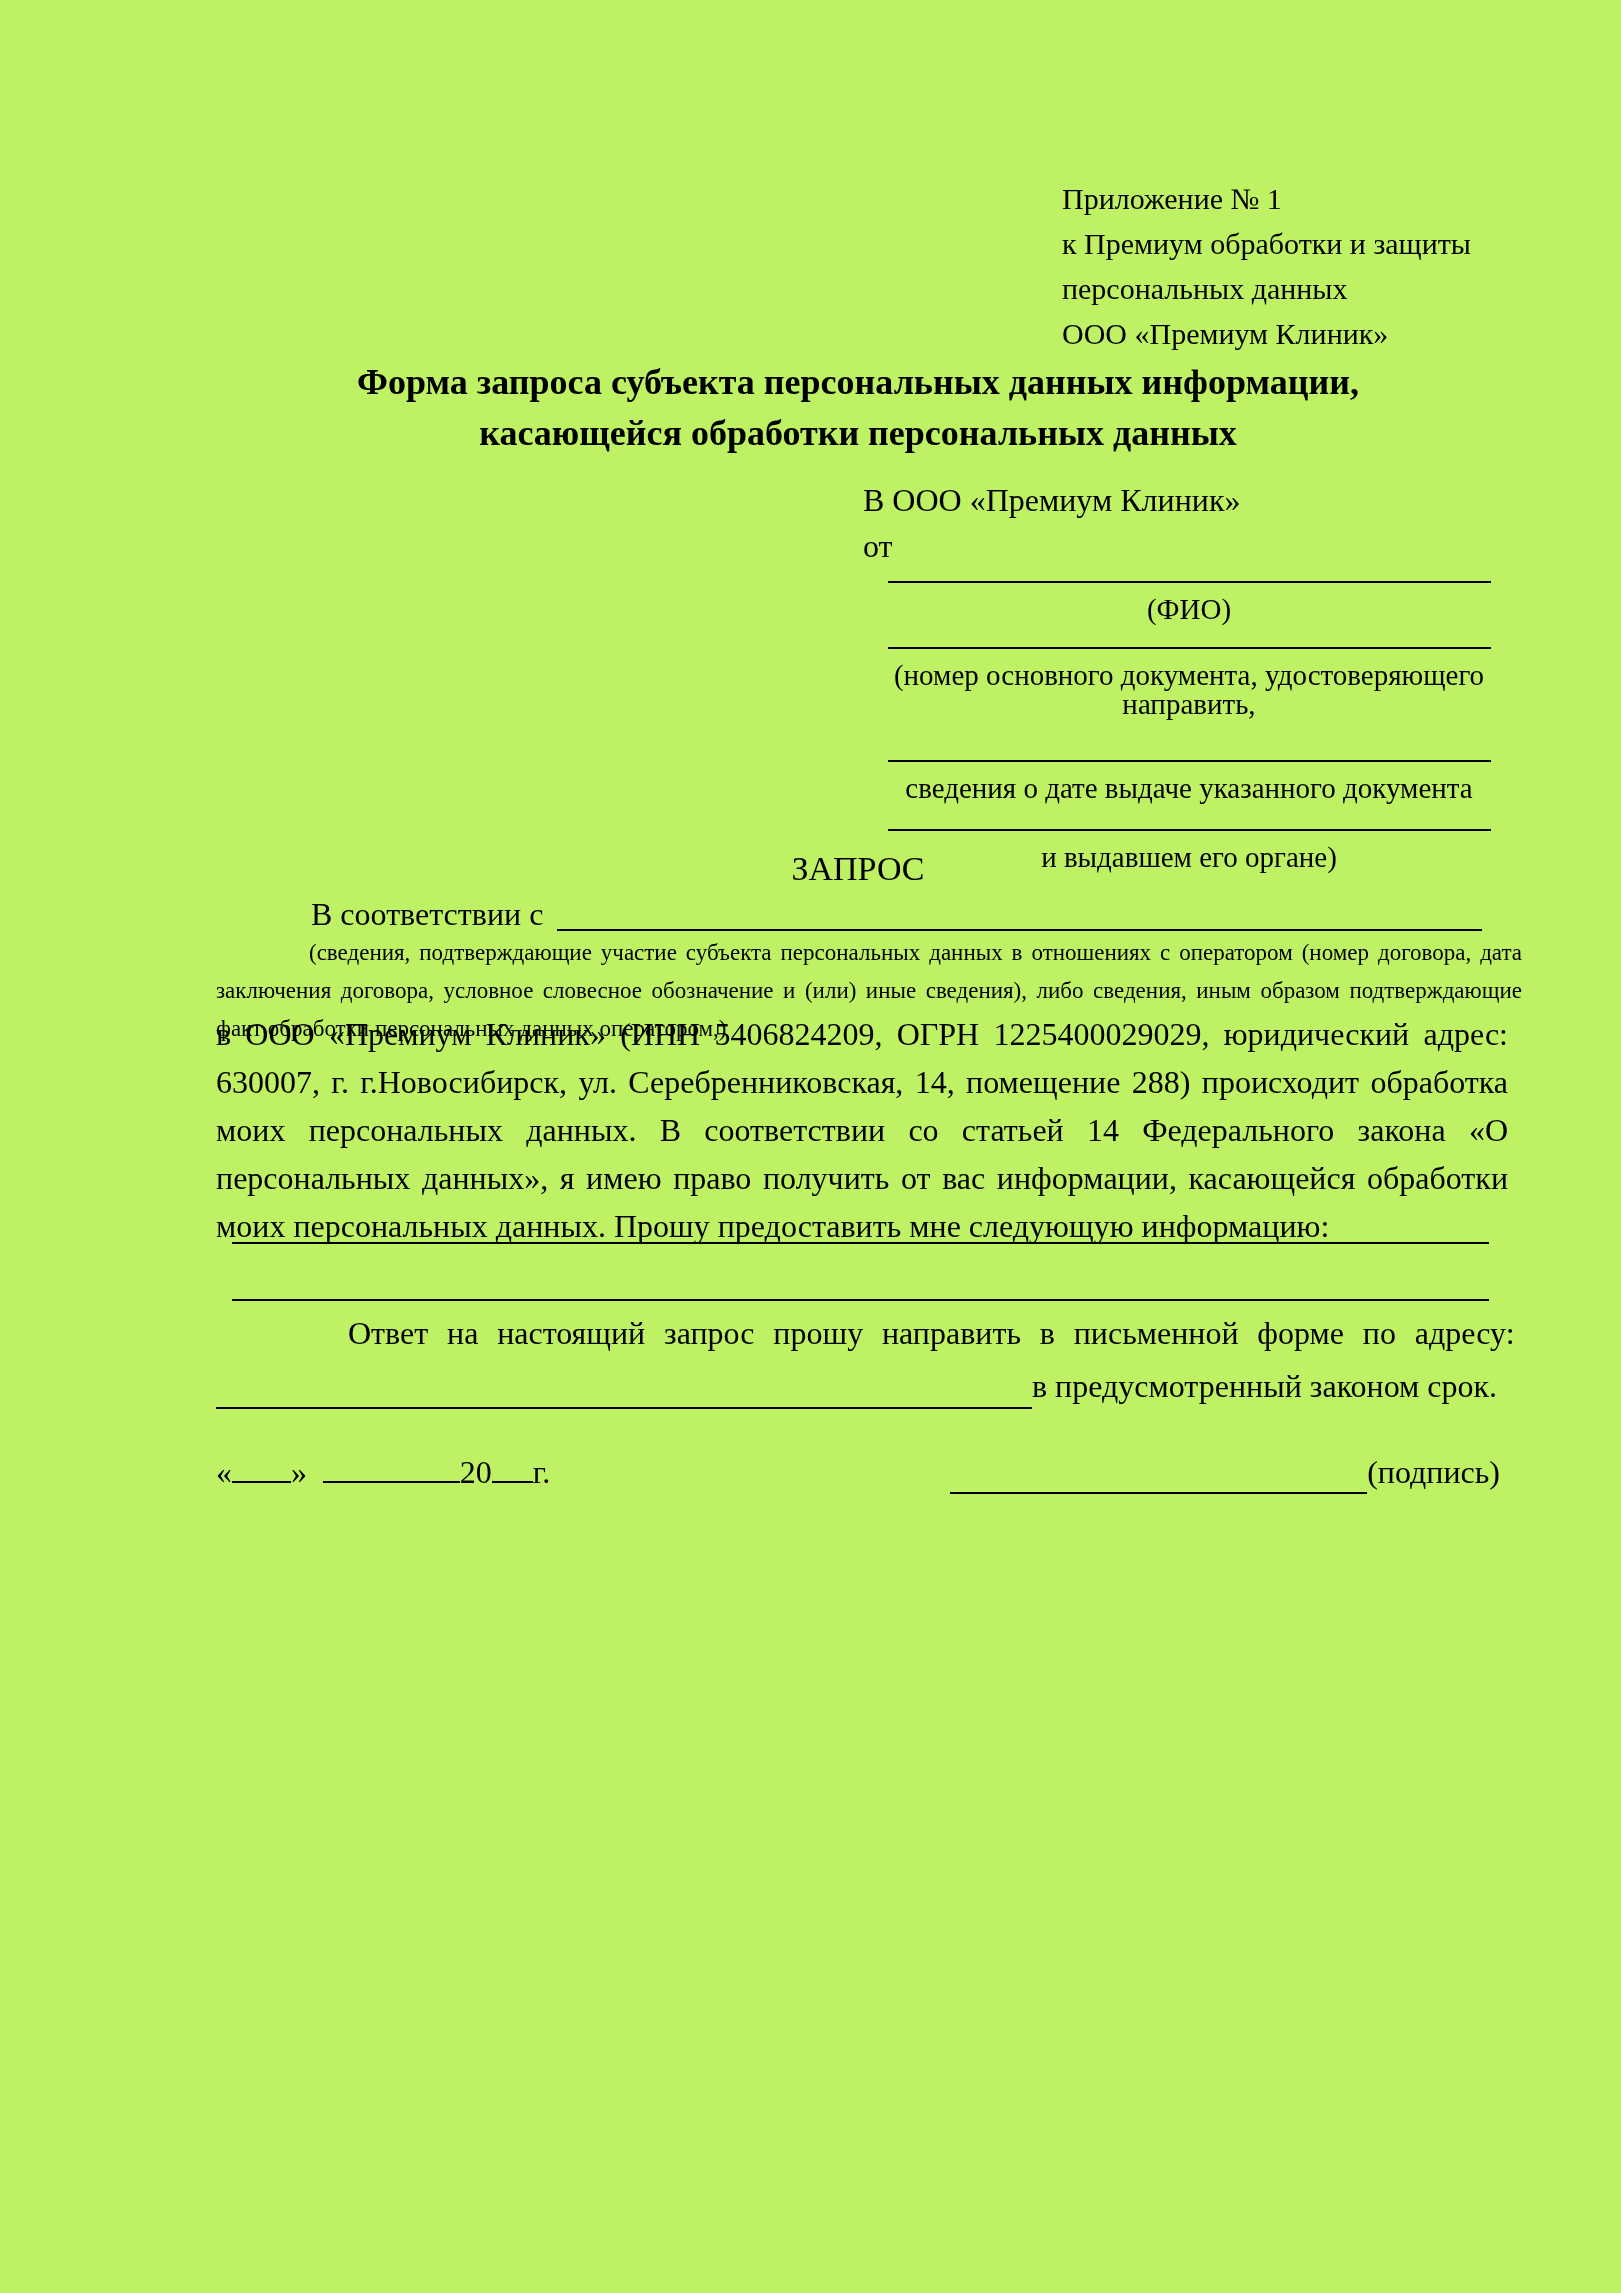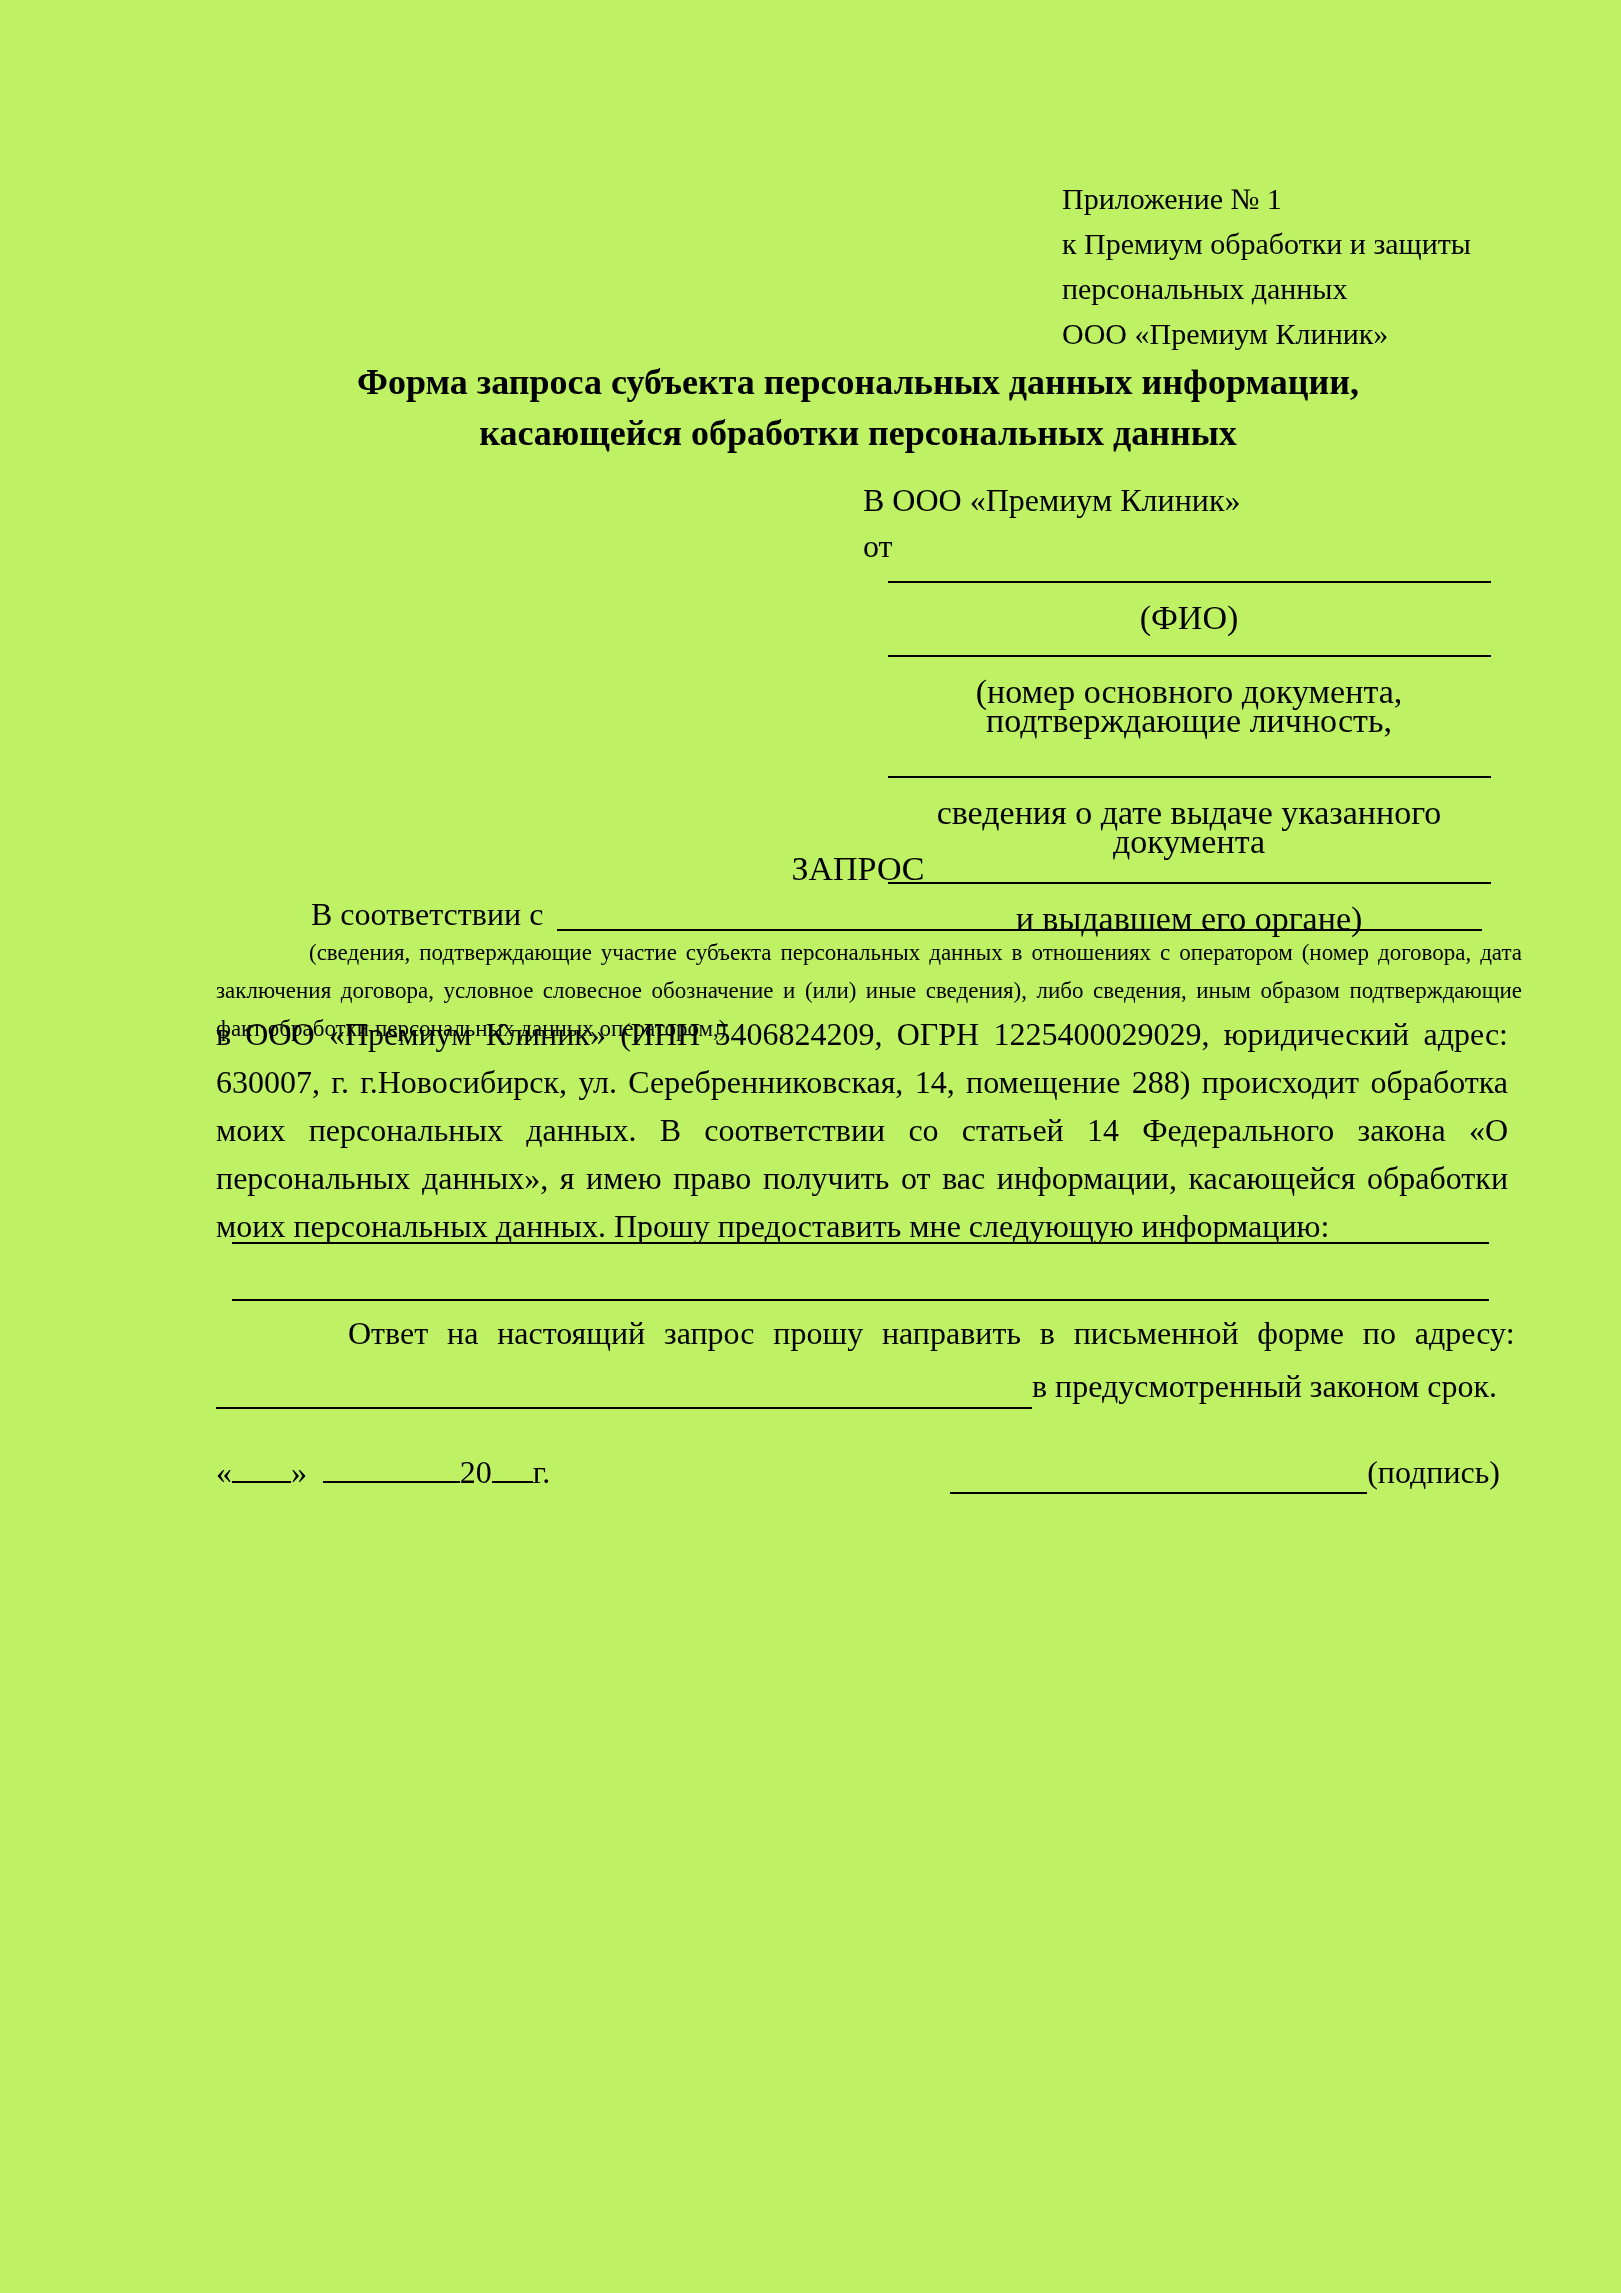--- a/index.html
+++ b/index.html
@@ -13,21 +13,21 @@
   }
   
   .appendix{position:absolute;left:1062px;top:176px;font-size:30px;line-height:45px;}
   
   .doc-title{position:absolute;left:216px;top:357px;width:1284px;text-align:center;
              font-weight:bold;font-size:36px;line-height:51px;}
   
   .addr{position:absolute;left:863px;top:477px;width:635px;font-size:32px;line-height:46px;}
   .field{margin-left:24.5px;width:603px;}
   .fline{border-bottom:2.9px solid #000;height:2px;}
-  .fcap{text-align:center;font-size:34px;line-height:29px;padding-top:20px;}
+  .fcap{text-align:center;font-size:29px;line-height:29px;padding-top:12px;}
   .f1{margin-top:9.8px;}
   .f2{margin-top:21.6px;}
   .f3{margin-top:39px;}
   .f4{margin-top:23.5px;}
   
   .zapros{position:absolute;left:216px;top:849px;width:1284px;text-align:center;
           font-size:34px;line-height:39px;}
   .intro{position:absolute;left:216px;top:894px;width:1266px;display:flex;
          font-size:32px;line-height:41px;}
   .intro-label{white-space:nowrap;padding-left:95px;}
@@ -78,21 +78,21 @@
   <div class="addr">
     <div>В ООО «Премиум Клиник»</div>
     <div>от</div>
 
     <div class="field f1">
       <div class="fline"></div>
       <div class="fcap">(ФИО)</div>
     </div>
     <div class="field f2">
       <div class="fline"></div>
-      <div class="fcap">(номер основного документа, подтверждающие личность,</div>
+      <div class="fcap">(номер основного документа, удостоверяющего направить,</div>
     </div>
     <div class="field f3">
       <div class="fline"></div>
       <div class="fcap">сведения о дате выдаче указанного документа</div>
     </div>
     <div class="field f4">
       <div class="fline"></div>
       <div class="fcap">и выдавшем его органе)</div>
     </div>
   </div>

